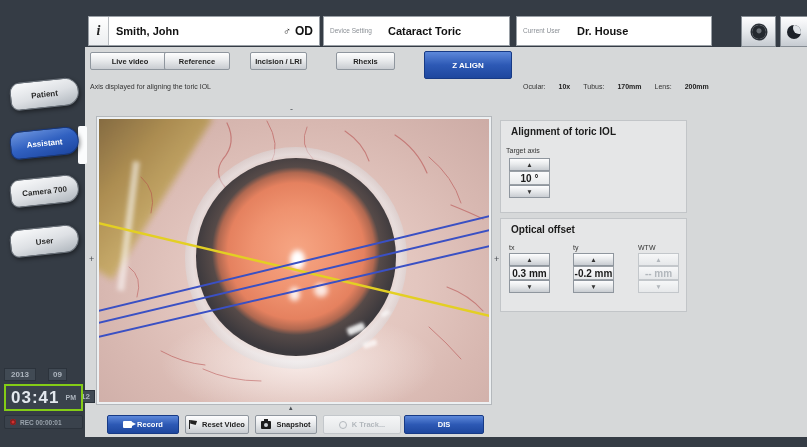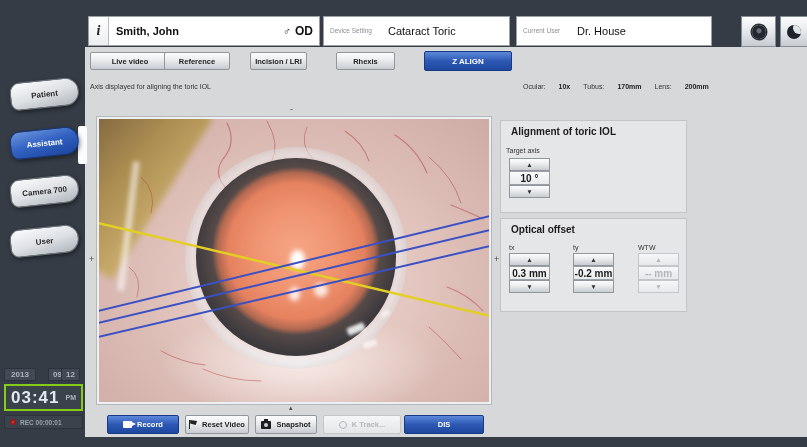--- a/index.html
+++ b/index.html
@@ -15,35 +15,35 @@
   .hdr-box { top:16px; height:30px; background:#fff; border:1px solid #9aa0a6;
              display:flex; align-items:center; }
   .info-cell { width:20px; height:28px; border-right:1px solid #b8bcc0; display:flex;
                align-items:center; justify-content:center;
                font-family:"Liberation Serif", serif; font-style:italic; font-weight:bold;
                font-size:14px; color:#222; background:linear-gradient(#fff,#eceef0); }
   .patient-name { font-size:11px; font-weight:bold; color:#111; margin-left:7px; flex:1; }
   .gender { font-size:11px; color:#222; margin-right:4px; }
   .eye-label { font-size:12px; font-weight:bold; color:#111; margin-right:6px; }
   .tiny-label { font-size:6.5px; color:#8a8f95; margin-left:6px; width:44px; line-height:1.1; }
-  .hdr-value { font-size:11px; font-weight:normal; color:#111; }
+  .hdr-value { font-size:11px; font-weight:bold; color:#111; }
   .hdr-btn { top:16px; height:31px; background:linear-gradient(#fdfdfe,#e6e9ec 50%,#c6cbd1);
              border:1px solid #868d94; display:flex; align-items:center; justify-content:center; }
   .gear-disc { width:14px; height:14px; border-radius:50%;
                background:radial-gradient(circle at 50% 42%, #6a7076 0 2px, #23282e 3px 100%);
                box-shadow:0 0 0 1.5px #2b3138; }
   .moon-outer { width:14px; height:14px; border-radius:50%; background:#1d2229; position:relative; overflow:hidden; }
   .moon-cut { position:absolute; width:12px; height:12px; border-radius:50%;
               background:#e0e4e8; left:6px; top:-3px; }
 
   
   .tab { top:52px; height:18px; background:linear-gradient(#fefefe,#e9ebed 45%,#c8ccd1);
          border:1px solid #8f969e; border-radius:2px; display:flex; align-items:center;
          justify-content:center; font-size:7.5px; font-weight:bold; color:#222; }
-  .tab.active { top:51px; height:20px; color:#fff;
+  .tab.active { top:51px; height:28px; color:#fff;
         background:linear-gradient(#5d88da,#2d59b5 50%,#1e479e); border-color:#173a85;
         font-size:8px; }
 
   
   .status-msg { font-size:7px; color:#333; }
   .optics { display:flex; gap:13px; font-size:7px; color:#333; }
   .optics b { font-weight:bold; color:#222; }
 
   
   .video-frame { left:97px; top:117px; width:394px; height:287px; background:#fff;
@@ -313,21 +313,21 @@
     </div>
   <div class="abs side-btn" style="top:177px;">
       <span>Camera 700</span>
     </div>
   <div class="abs side-btn" style="top:227px;">
       <span>User</span>
     </div>
 
   <div class="abs date-box" style="left:4px;  width:32px;">2013</div>
   <div class="abs date-box" style="left:48px; width:19px;">09</div>
-  <div class="abs date-box" style="left:61px; width:19px;">12</div>
+  <div class="abs date-box" style="left:76px; width:19px;margin-top:22px;">12</div>
   <div class="abs time-box">
     <span class="time-main">03:41</span>
     <span class="meridiem">PM</span>
   </div>
   <div class="abs rec-box">
     <span class="rec-dot"></span>
     <span class="rec-text">REC 00:00:01</span>
   </div>
 
 </div>

